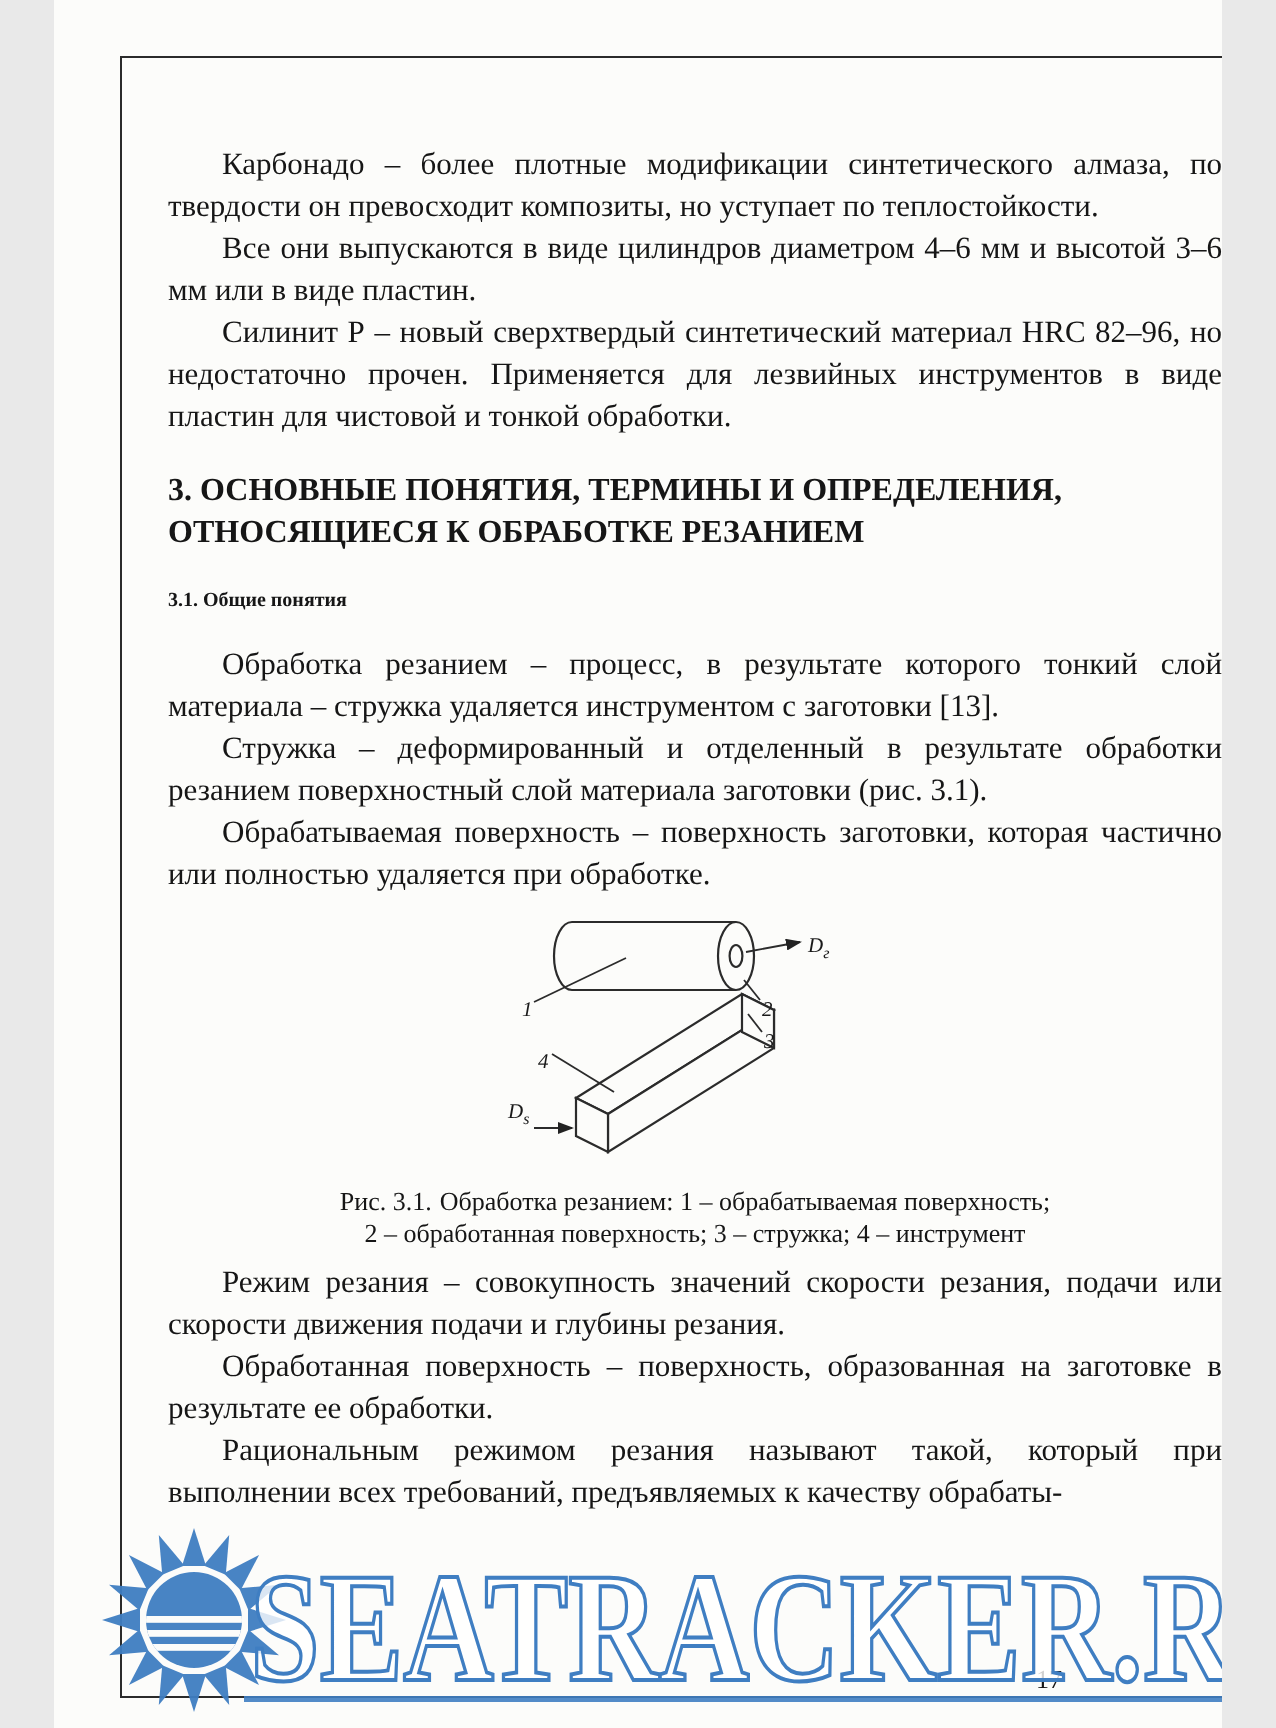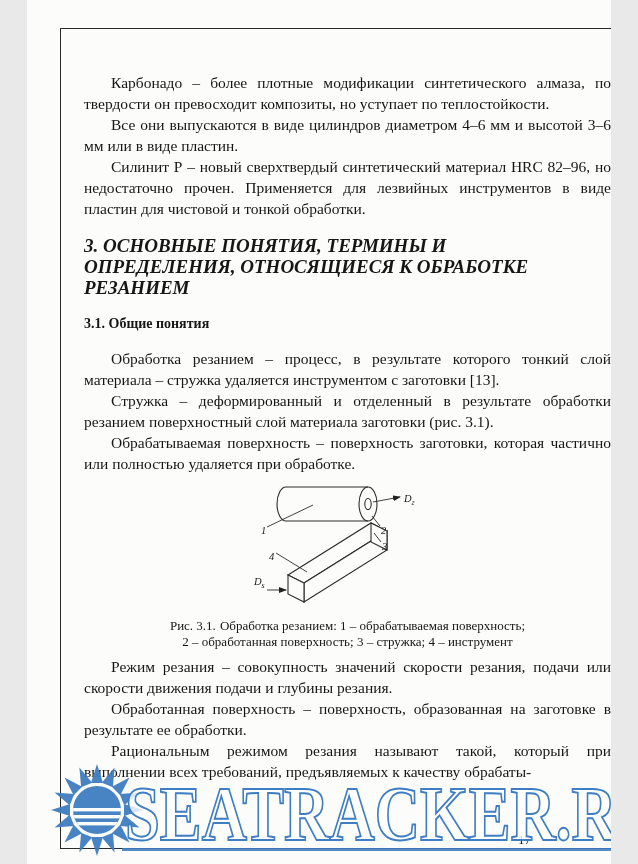--- a/index.html
+++ b/index.html
@@ -35,30 +35,29 @@
 
   p.body {
     font-size: 15.5px;
     line-height: 21px;
     text-align: justify;
     text-indent: 27px;
     margin: 0;
   }
 
   .heading {
-    font-size: 19px;
+    font-size: 16px;
     font-weight: bold;
-    font-style: italic;
     line-height: 21px;
     margin: 16px 0 18px 0;
     max-width: 505px;
   }
 
   .subheading {
-    font-size: 14px;
+    font-size: 10px;
     font-weight: bold;
     margin: 0 0 16px 0;
   }
 
   .figure { text-align: center; margin: 5px 0 6px 0; }
 
   .caption {
     font-size: 13px;
     line-height: 16px;
     margin-top: 3px;

